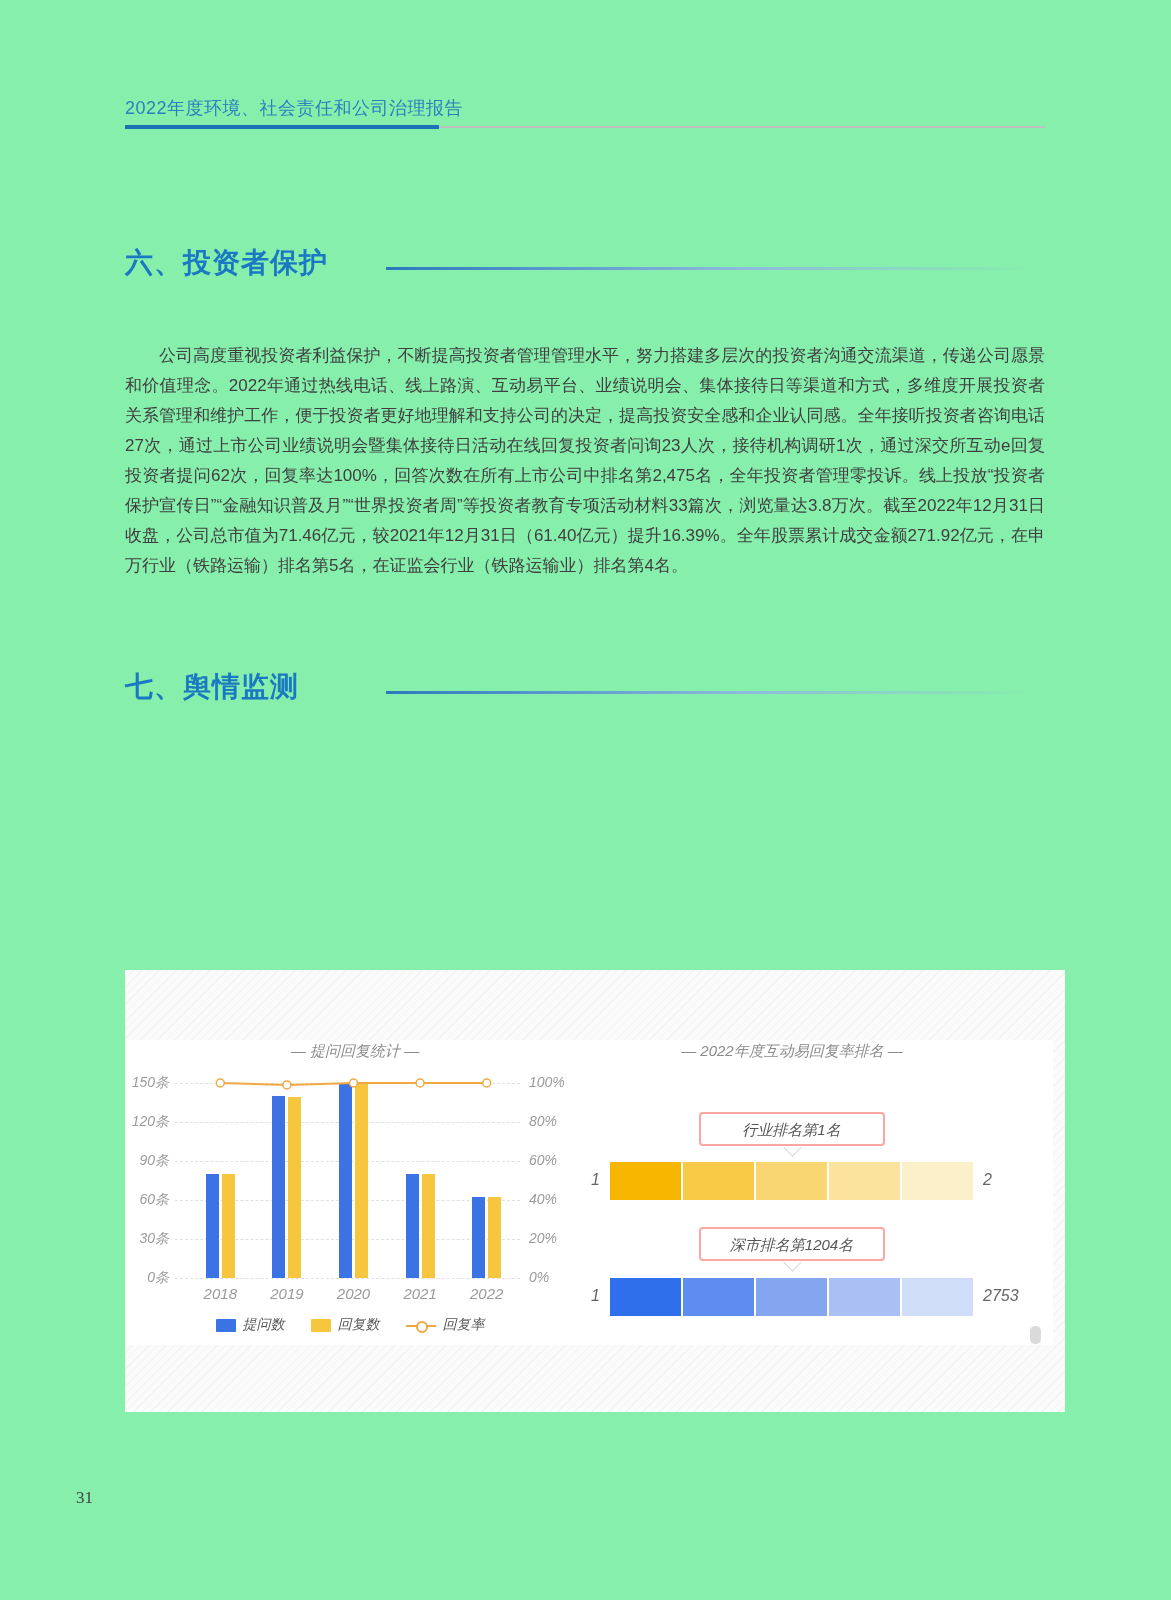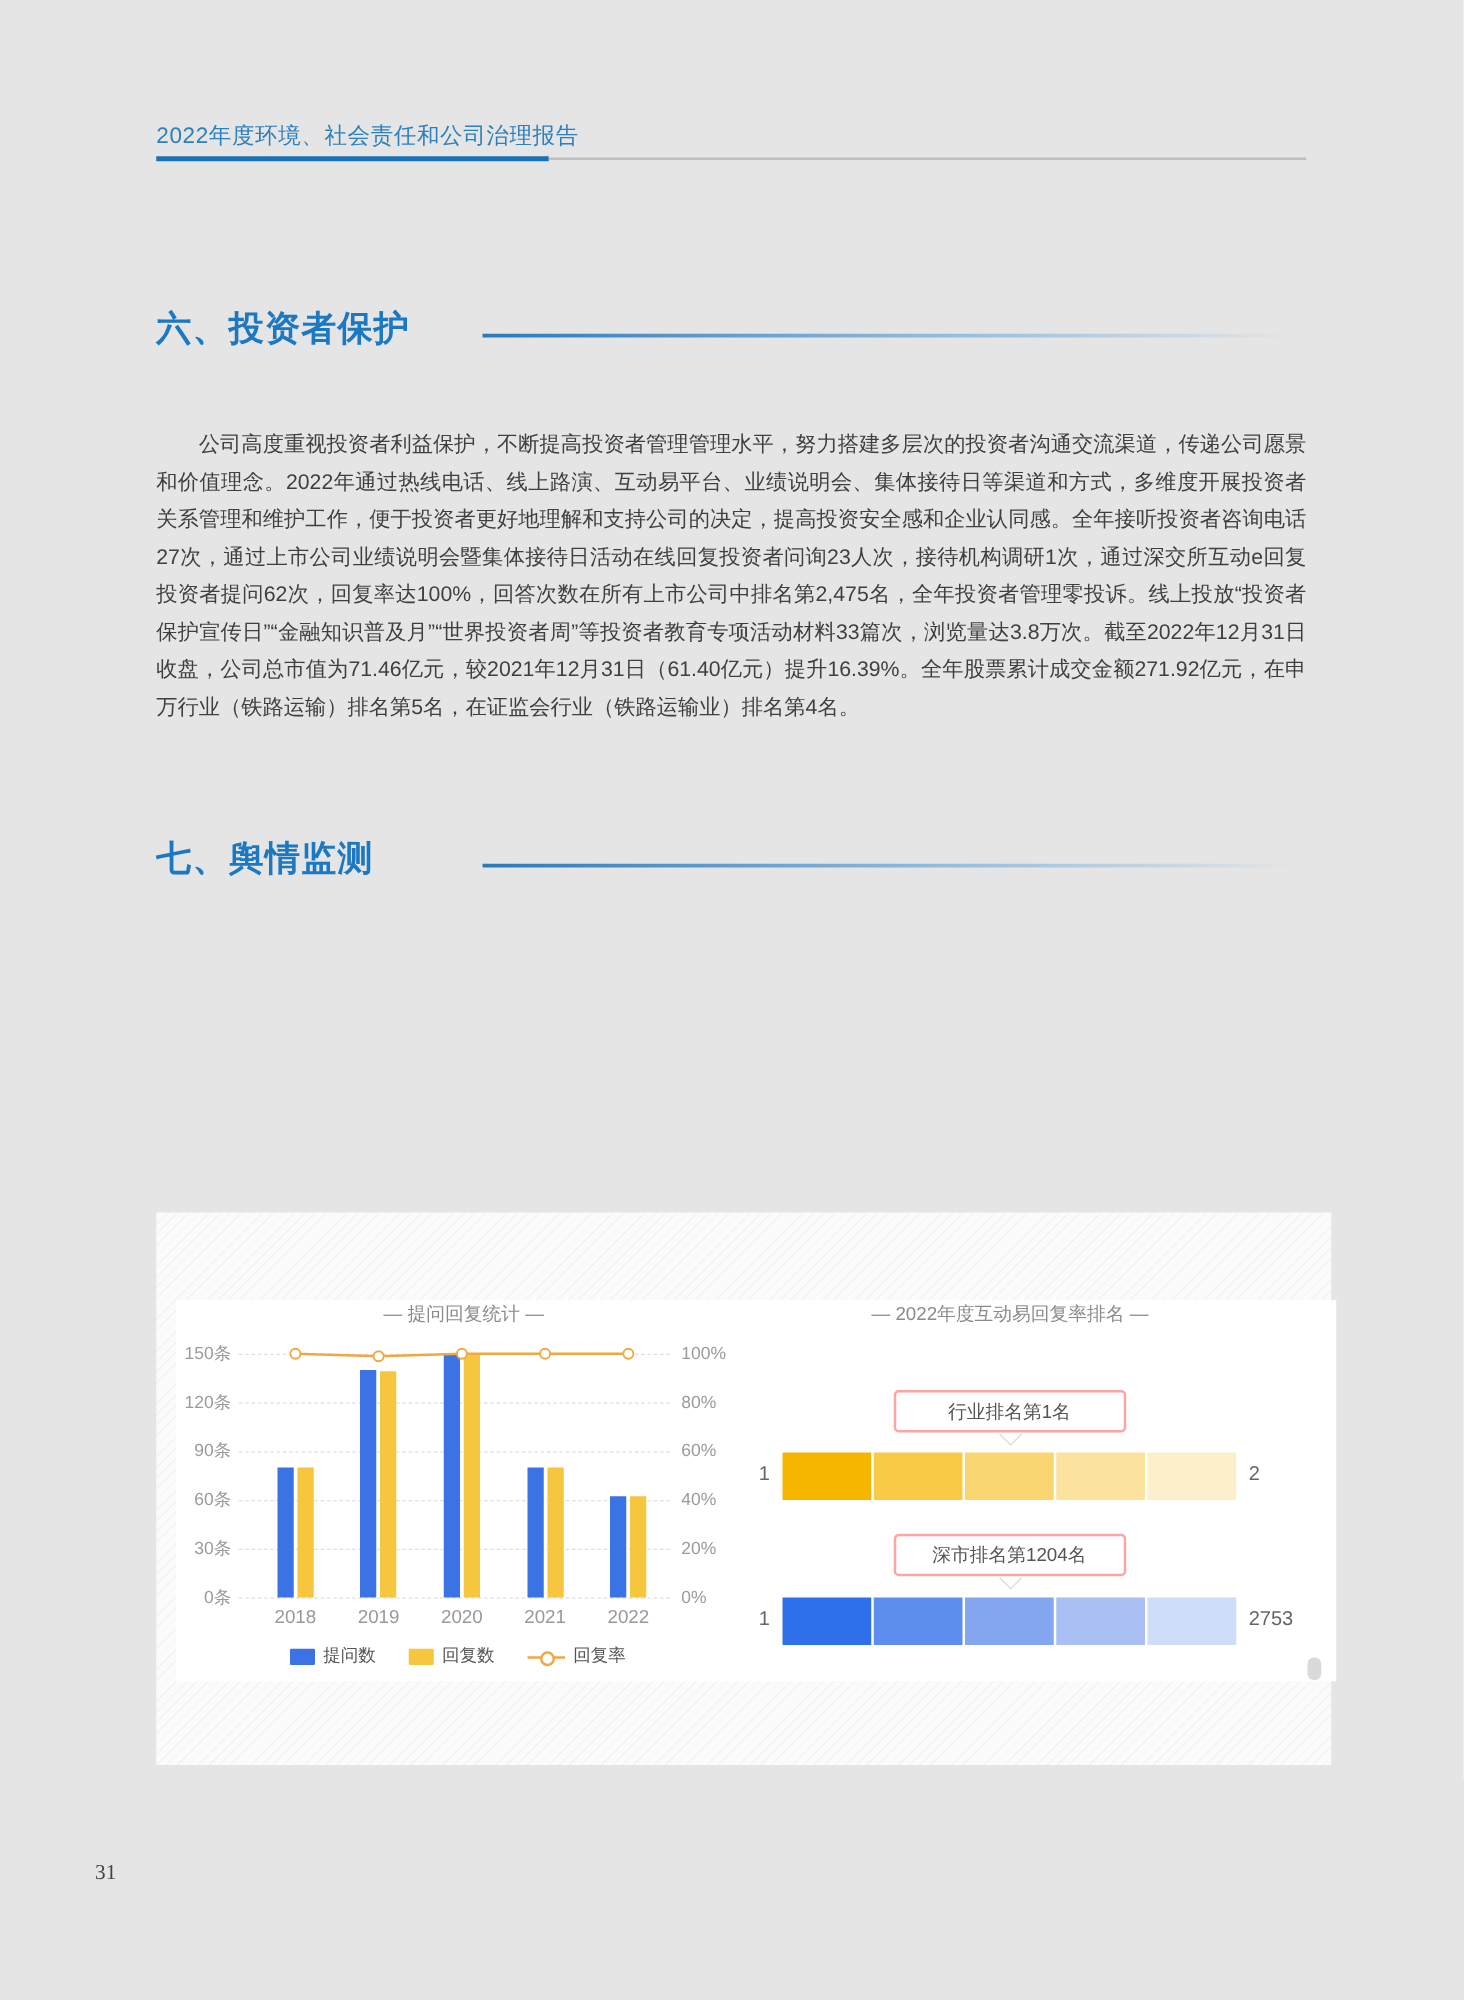--- a/index.html
+++ b/index.html
@@ -1,36 +1,36 @@
 <!DOCTYPE html>
 <html><head>
 <meta charset="utf-8">
 <style>
   html,body{margin:0;padding:0;background:#fff;}
-  .page{position:relative;width:1171px;height:1600px;background:#e5e5e5;overflow:hidden;
+  .page{position:relative;width:1171px;height:1600px;background:#86efac;overflow:hidden;
         font-family:"Liberation Sans",sans-serif;}
   .abs{position:absolute;}
 
   
   .header-title{left:125px;top:96px;font-size:18px;font-weight:500;color:#2B80BE;letter-spacing:.5px;}
   .rule-blue{left:125px;top:125px;width:314px;height:4px;background:#1A72B6;}
   .rule-gray{left:439px;top:126px;width:606px;height:2px;background:#bfbfbf;}
 
   
   .sec-title{font-size:28px;font-weight:bold;color:#1B78C2;letter-spacing:1px;}
   .sec-rule{height:3px;background:linear-gradient(90deg,#2A7ABD 0%,#8FBBDD 55%,rgba(255,255,255,0) 100%);}
 
   
   .body-p{width:920px;font-size:17px;line-height:30px;color:#3f3f3f;text-align:justify;
           text-indent:2em;margin:0;}
 
   
   .shot{left:125px;top:970px;width:940px;height:442px;background:#fbfbfb;
         background-image:repeating-linear-gradient(135deg,rgba(140,140,140,.07) 0 1px,transparent 1px 6px);}
-  .panel{position:absolute;left:16px;top:70px;width:928px;height:305px;background:#fff;}
+  .panel{position:absolute;left:0;top:70px;width:928px;height:305px;background:#fff;font-style:italic;}
   .chart-title{font-size:15px;color:#8b8b8b;text-align:center;}
   .axlab{font-size:14px;color:#9b9b9b;}
   .xlab{font-size:15px;color:#9a9a9a;text-align:center;}
   .legend-row{position:absolute;left:0;top:276px;width:450px;display:flex;justify-content:center;gap:26px;}
   .legend-item{display:flex;align-items:center;gap:7px;font-size:14px;color:#555;}
   .sw-bar{width:20px;height:13px;border-radius:1px;}
   .sw-line{position:relative;width:30px;height:13px;}
   .sw-line .ln{position:absolute;left:0;top:6px;width:30px;height:2px;}
   .sw-line .ci{position:absolute;left:10px;top:2px;width:8px;height:8px;border-radius:50%;background:#fff;border:2px solid;}
   .callout{position:absolute;box-sizing:border-box;width:186px;height:34px;background:#fff;

